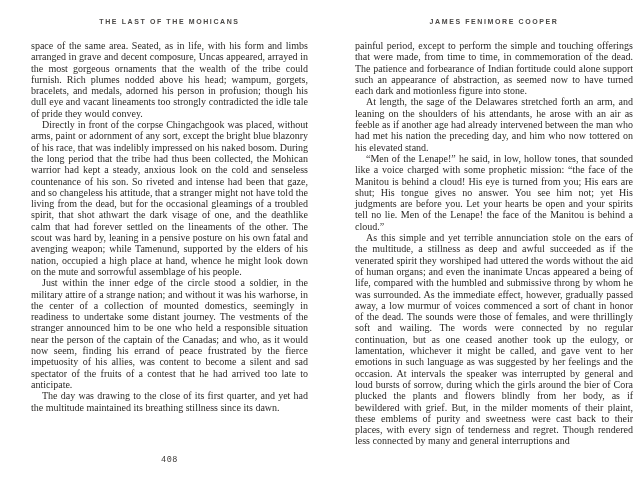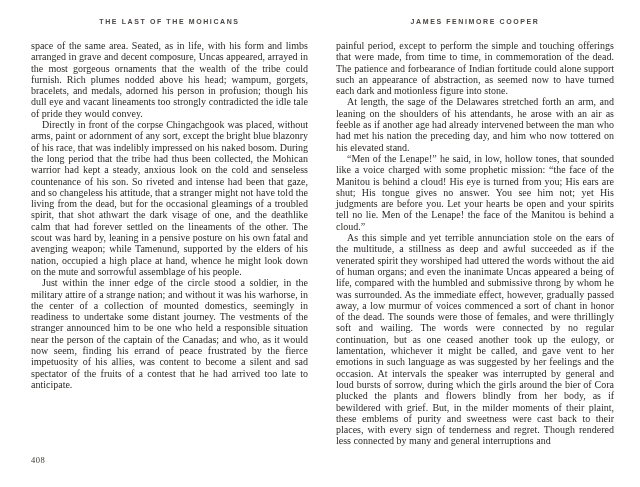--- a/index.html
+++ b/index.html
@@ -8,21 +8,21 @@
     height: 487px;
     background: #ffffff;
     position: relative;
     overflow: hidden;
   }
   .page {
     position: absolute;
     top: 16px;
   }
   .page-left  { left: 31px;  width: 277px; }
-  .page-right { left: 336px; width: 278px; }
+  .page-right { left: 355px; width: 278px; }
   .running-head {
     font-family: "Liberation Sans", sans-serif;
     font-size: 7px;
     font-weight: 700;
     letter-spacing: 1.6px;
     color: #4a4846;
     text-align: center;
     height: 12px;
     line-height: 12px;
     margin-bottom: 12px;
@@ -33,38 +33,40 @@
     font-size: 10px;
     line-height: 11.3px;
     color: #2b2926;
     text-align: justify;
     min-height: 406px;
     hyphens: none;
   }
   .para { margin: 0; padding: 0; }
   .para.indent { text-indent: 11px; }
   .folio {
-    font-family: Liberation Serif, serif;
+    text-align: center;
+    font-family: Liberation Mono, monospace;
     font-size: 8.5px;
     color: #3c3a38;
     letter-spacing: 0.5px;
     margin-top: 9px;
   }
 </style>
 </head>
 <body>
 
 <div>
 
   <section class="page page-left">
     <header class="running-head">THE LAST OF THE MOHICANS</header>
     <div class="page-text">
       <p class="para">space of the same area. Seated, as in life, with his form and limbs arranged in grave and decent composure, Uncas appeared, arrayed in the most gorgeous ornaments that the wealth of the tribe could furnish. Rich plumes nodded above his head; wampum, gorgets, bracelets, and medals, adorned his person in profusion; though his dull eye and vacant lineaments too strongly contradicted the idle tale of pride they would convey.</p>
       <p class="para indent">Directly in front of the corpse Chingachgook was placed, without arms, paint or adornment of any sort, except the bright blue blazonry of his race, that was indelibly impressed on his naked bosom. During the long period that the tribe had thus been collected, the Mohican warrior had kept a steady, anxious look on the cold and senseless countenance of his son. So riveted and intense had been that gaze, and so changeless his attitude, that a stranger might not have told the living from the dead, but for the occasional gleamings of a troubled spirit, that shot athwart the dark visage of one, and the deathlike calm that had forever settled on the lineaments of the other. The scout was hard by, leaning in a pensive posture on his own fatal and avenging weapon; while Tamenund, supported by the elders of his nation, occupied a high place at hand, whence he might look down on the mute and sorrowful assemblage of his people.</p>
       <p class="para indent">Just within the inner edge of the circle stood a soldier, in the military attire of a strange nation; and without it was his warhorse, in the center of a collection of mounted domestics, seemingly in readiness to undertake some distant journey. The vestments of the stranger announced him to be one who held a responsible situation near the person of the captain of the Canadas; and who, as it would now seem, finding his errand of peace frustrated by the fierce impetuosity of his allies, was content to become a silent and sad spectator of the fruits of a contest that he had arrived too late to anticipate.</p>
+      <p class="para indent">The day was drawing to the close of its first quarter, and yet had the multitude maintained its breathing stillness since its dawn.</p>
     </div>
     <footer class="folio">408</footer>
   </section>
 
   <section class="page page-right">
     <header class="running-head">JAMES FENIMORE COOPER</header>
     <div class="page-text">
       <p class="para">painful period, except to perform the simple and touching offerings that were made, from time to time, in commemoration of the dead. The patience and forbearance of Indian fortitude could alone support such an appearance of abstraction, as seemed now to have turned each dark and motionless figure into stone.</p>
       <p class="para indent">At length, the sage of the Delawares stretched forth an arm, and leaning on the shoulders of his attendants, he arose with an air as feeble as if another age had already intervened between the man who had met his nation the preceding day, and him who now tottered on his elevated stand.</p>
       <p class="para indent">“Men of the Lenape!” he said, in low, hollow tones, that sounded like a voice charged with some prophetic mission: “the face of the Manitou is behind a cloud! His eye is turned from you; His ears are shut; His tongue gives no answer. You see him not; yet His judgments are before you. Let your hearts be open and your spirits tell no lie. Men of the Lenape! the face of the Manitou is behind a cloud.”</p>

